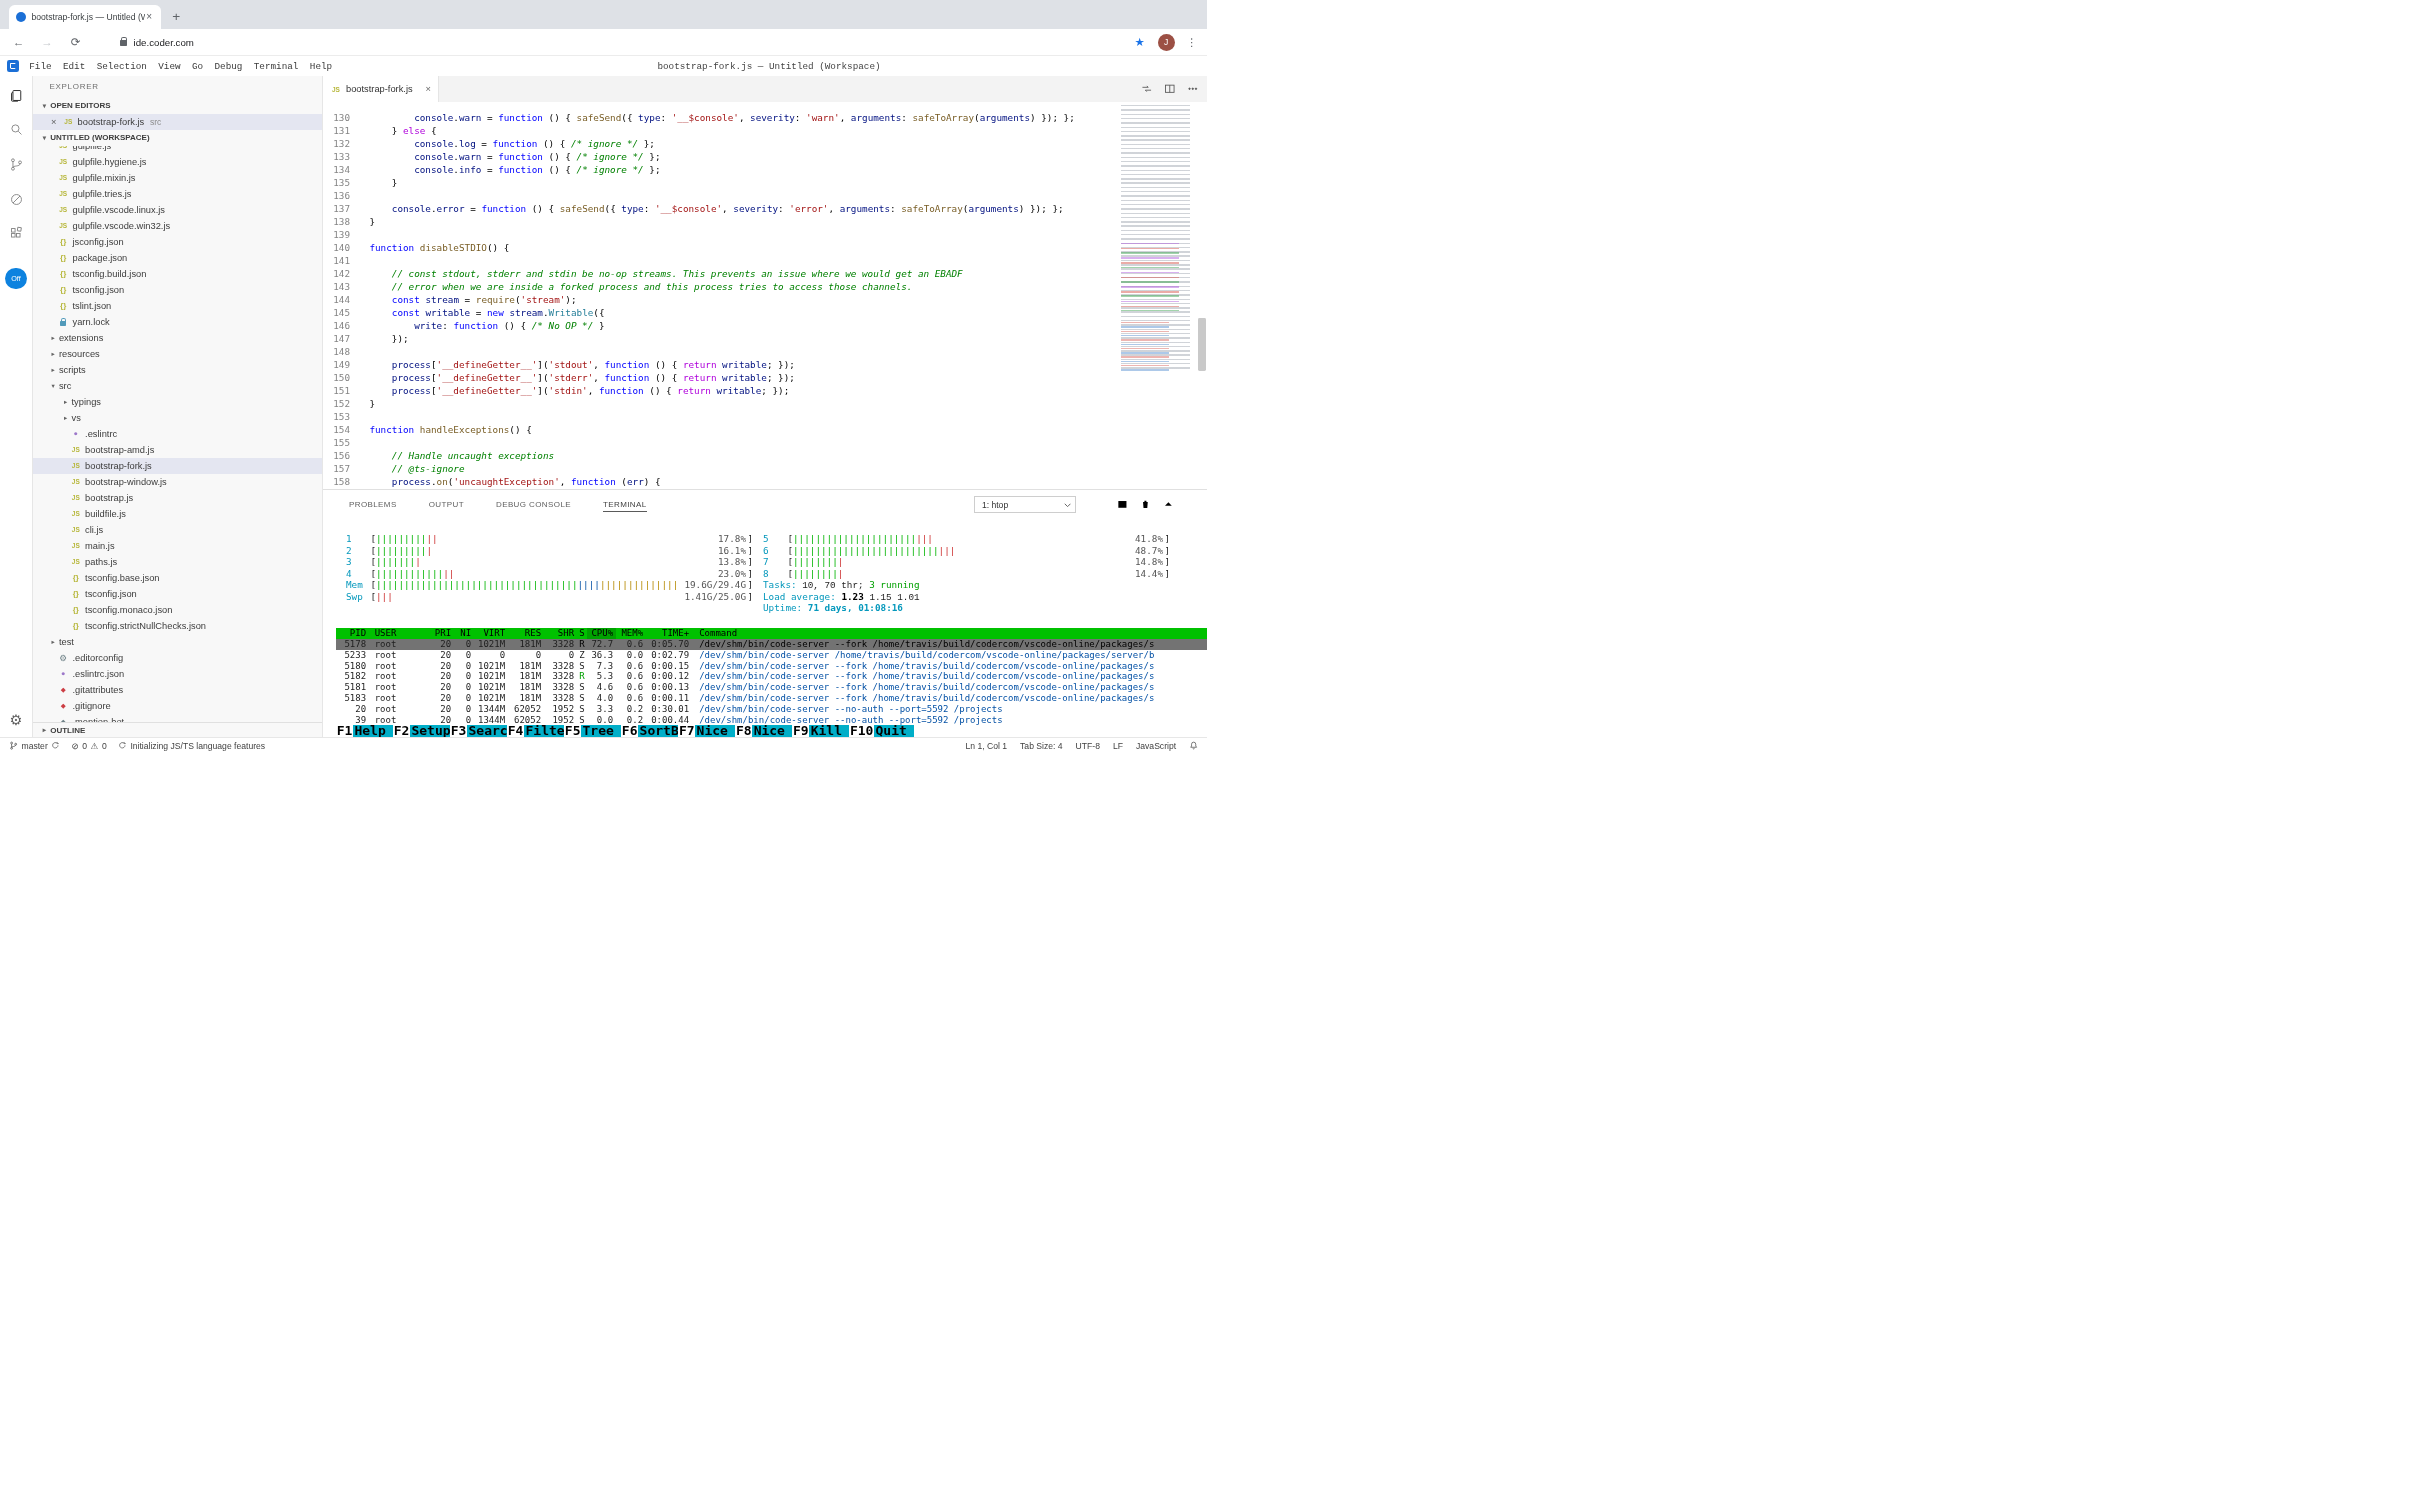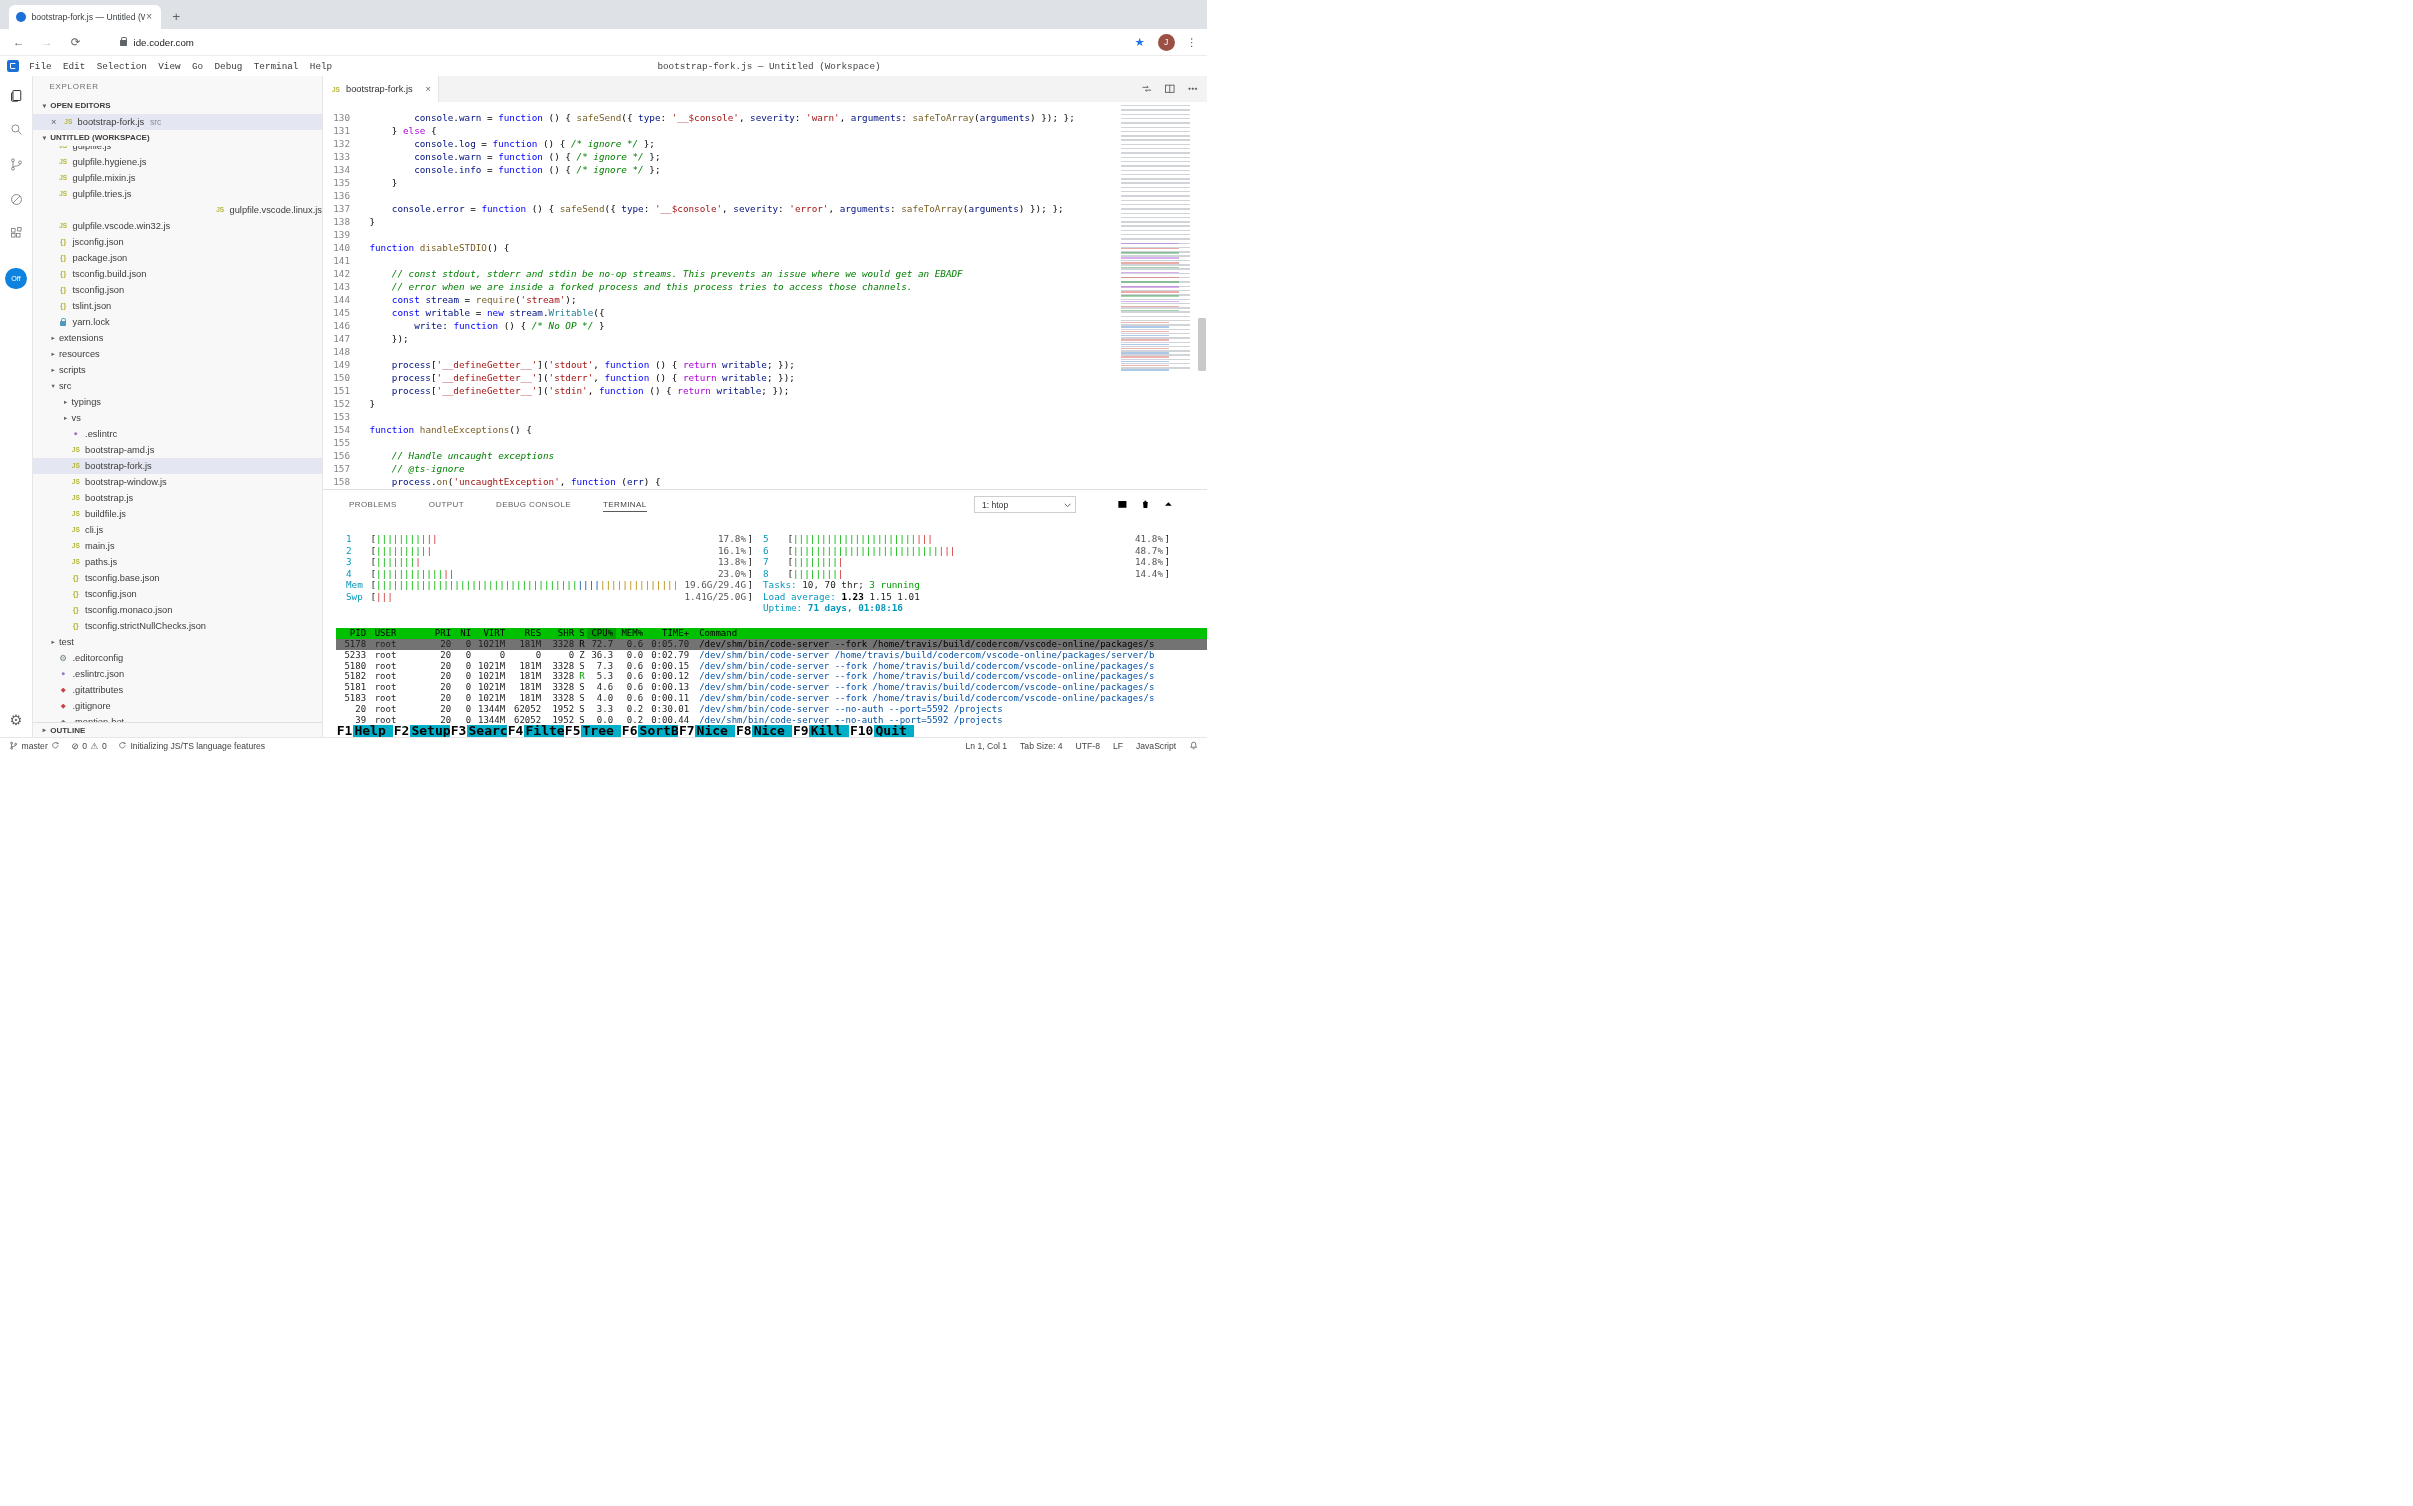--- a/index.html
+++ b/index.html
@@ -110,21 +110,21 @@
   .mrow { display:flex; margin-left:10px; height:11.5px; line-height:11.5px; }
   .mleft { width:407px; flex-shrink:0; display:flex; }
   .mright { margin-left:10px; flex:1; display:flex; overflow:hidden; }
   .meter { display:flex; width:407px; }
   .mlab { width:24.4px; color:#0598bc; flex-shrink:0; }
   .mbr { color:#1e1e1e; }
   .mzone { position:relative; flex:1; overflow:hidden; white-space:nowrap; }
   .mb-g { color:#00b400; } .mb-r { color:#cd3131; } .mb-b { color:#0451a5; } .mb-y { color:#b58900; }
   .mpct { position:absolute; right:1.4px; top:0; color:#555; background:transparent; }
   .iline { white-space:nowrap; }
-  .it-lab { color:#0598bc; } .it-txt { color:#1e1e1e; } .it-grn { color:#00a000; }
+  .it-lab { color:#0598bc; } .it-txt { color:#1e1e1e;font-family:Liberation Mono, monospace; } .it-grn { color:#00a000; }
   .it-bold { color:#000; font-weight:700; } .it-cyb { color:#0598bc; font-weight:700; }
 
   .ptable { margin-top:14.4px; }
   .prow { display:grid; grid-template-columns:33px 53px 32px 20px 34px 36px 33px 10px 29px 30px 46px 1fr;
           height:10.8px; line-height:10.8px; font-size:9px; white-space:nowrap; overflow:hidden; }
   .prow.head { background:#00c100; color:#000; }
   .prow.head .hl { background:rgba(0,0,0,.16); }
   .prow.sel { background:#737373; }
   .ar { text-align:right; padding-right:2.9px; } .al { text-align:left; padding-left:5.7px; } .ac { text-align:center; }
   .cmd { padding-left:7.2px; color:#0451a5; overflow:hidden; }
@@ -260,21 +260,21 @@
               <span class="fi-js">JS</span>
             </span>
             <span class="tlabel">gulpfile.mixin.js</span>
           </div>
           <div class="trow" style="padding-left: 24.4px;">
             <span class="ficon">
               <span class="fi-js">JS</span>
             </span>
             <span class="tlabel">gulpfile.tries.js</span>
           </div>
-          <div class="trow" style="padding-left: 24.4px; justify-content: flex-end;">
+          <div class="trow" style="padding-left: 24.4px;">
             <span class="ficon">
               <span class="fi-js">JS</span>
             </span>
             <span class="tlabel">gulpfile.vscode.linux.js</span>
           </div>
           <div class="trow" style="padding-left: 24.4px;">
             <span class="ficon">
               <span class="fi-js">JS</span>
             </span>
             <span class="tlabel">gulpfile.vscode.win32.js</span>

